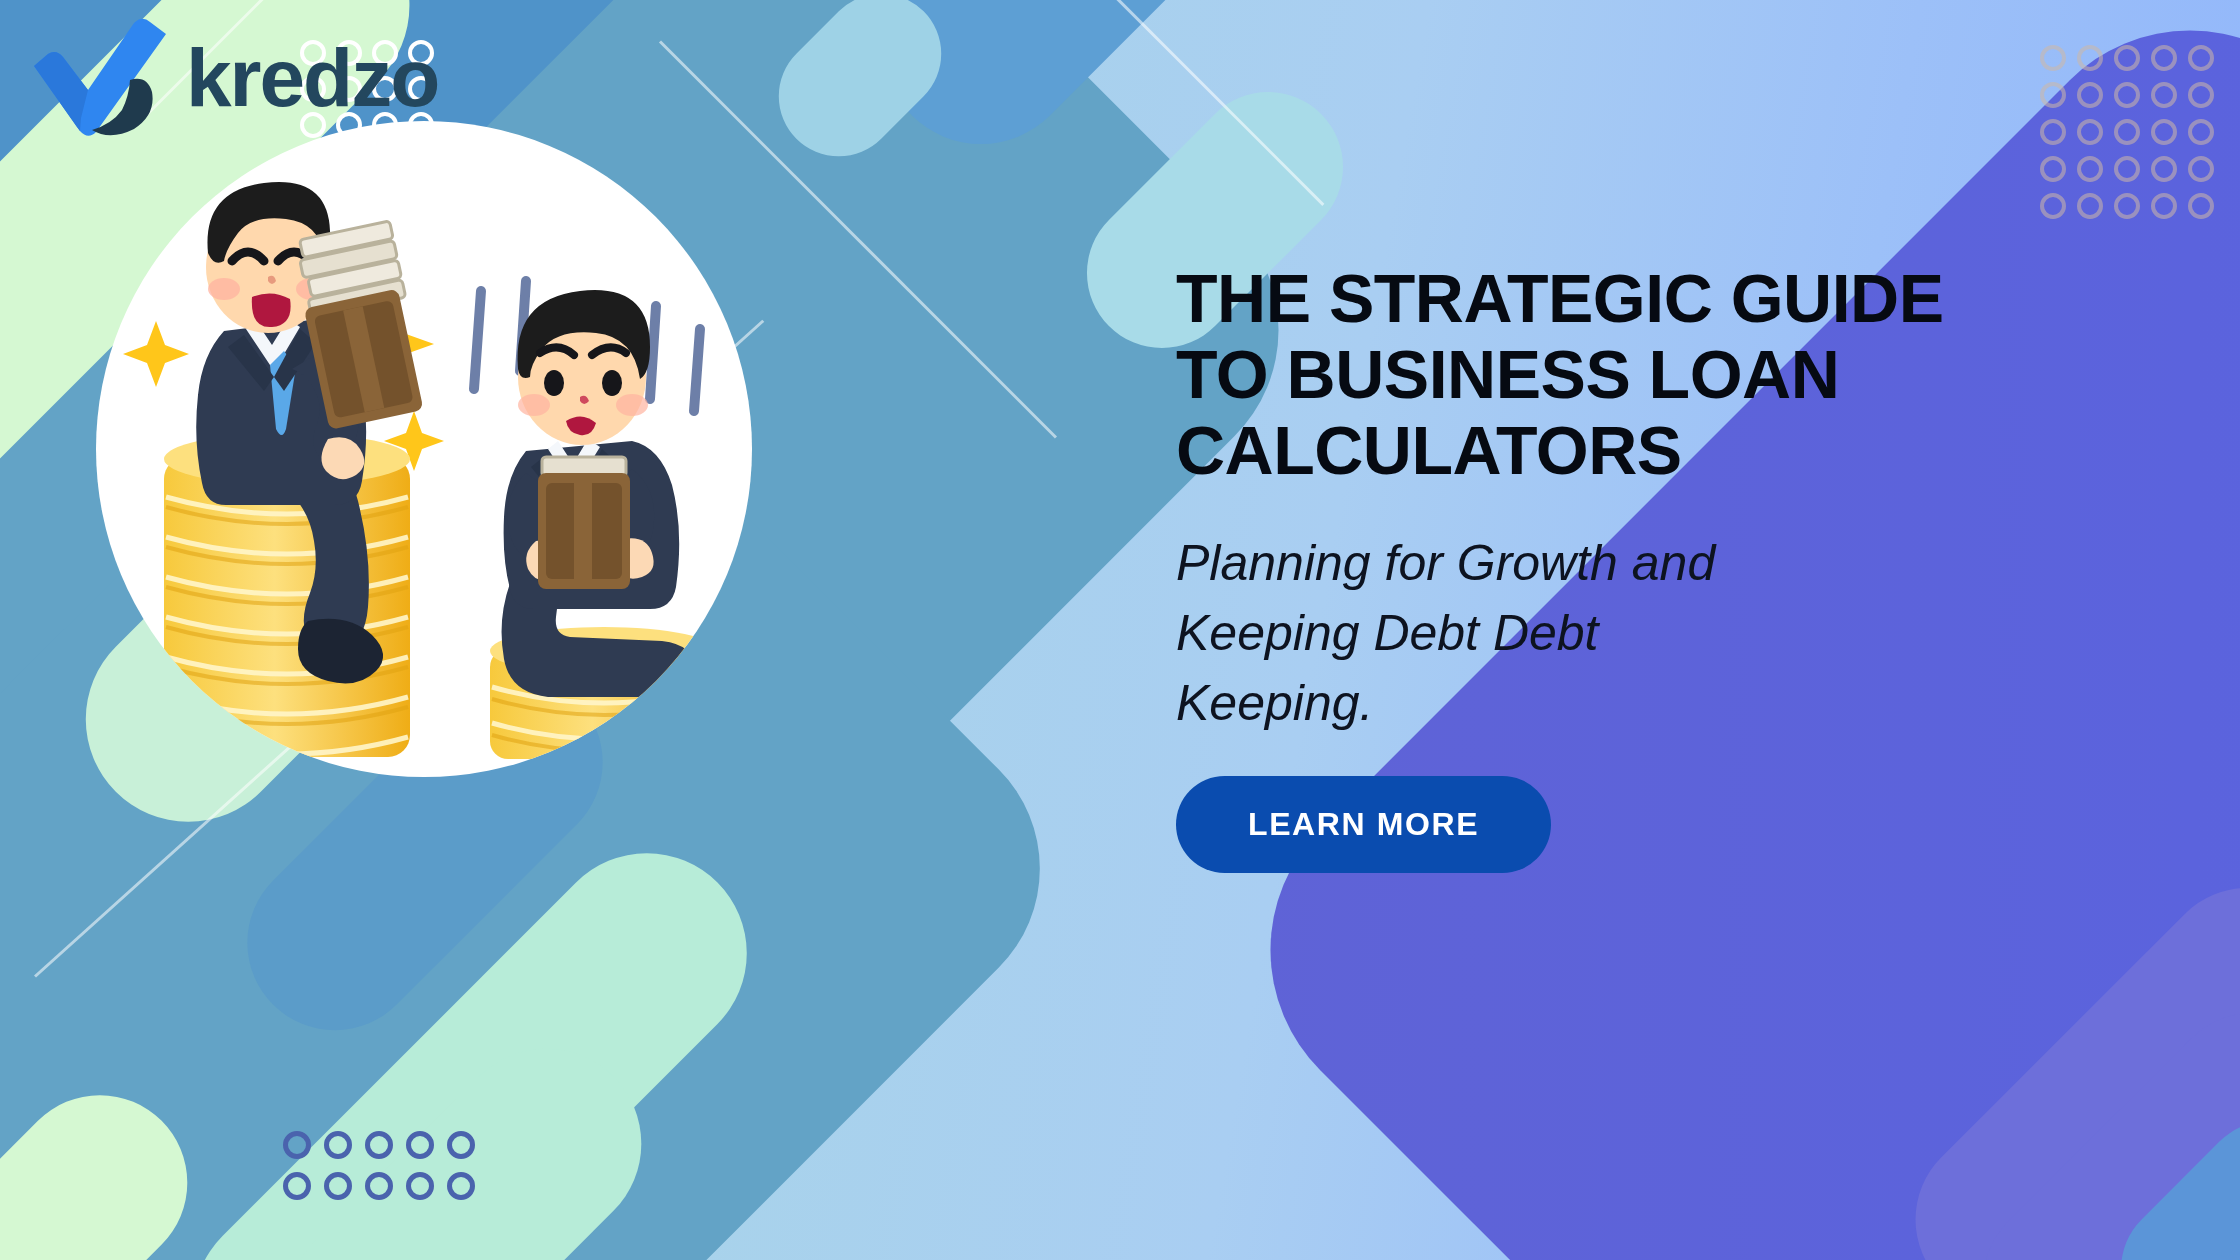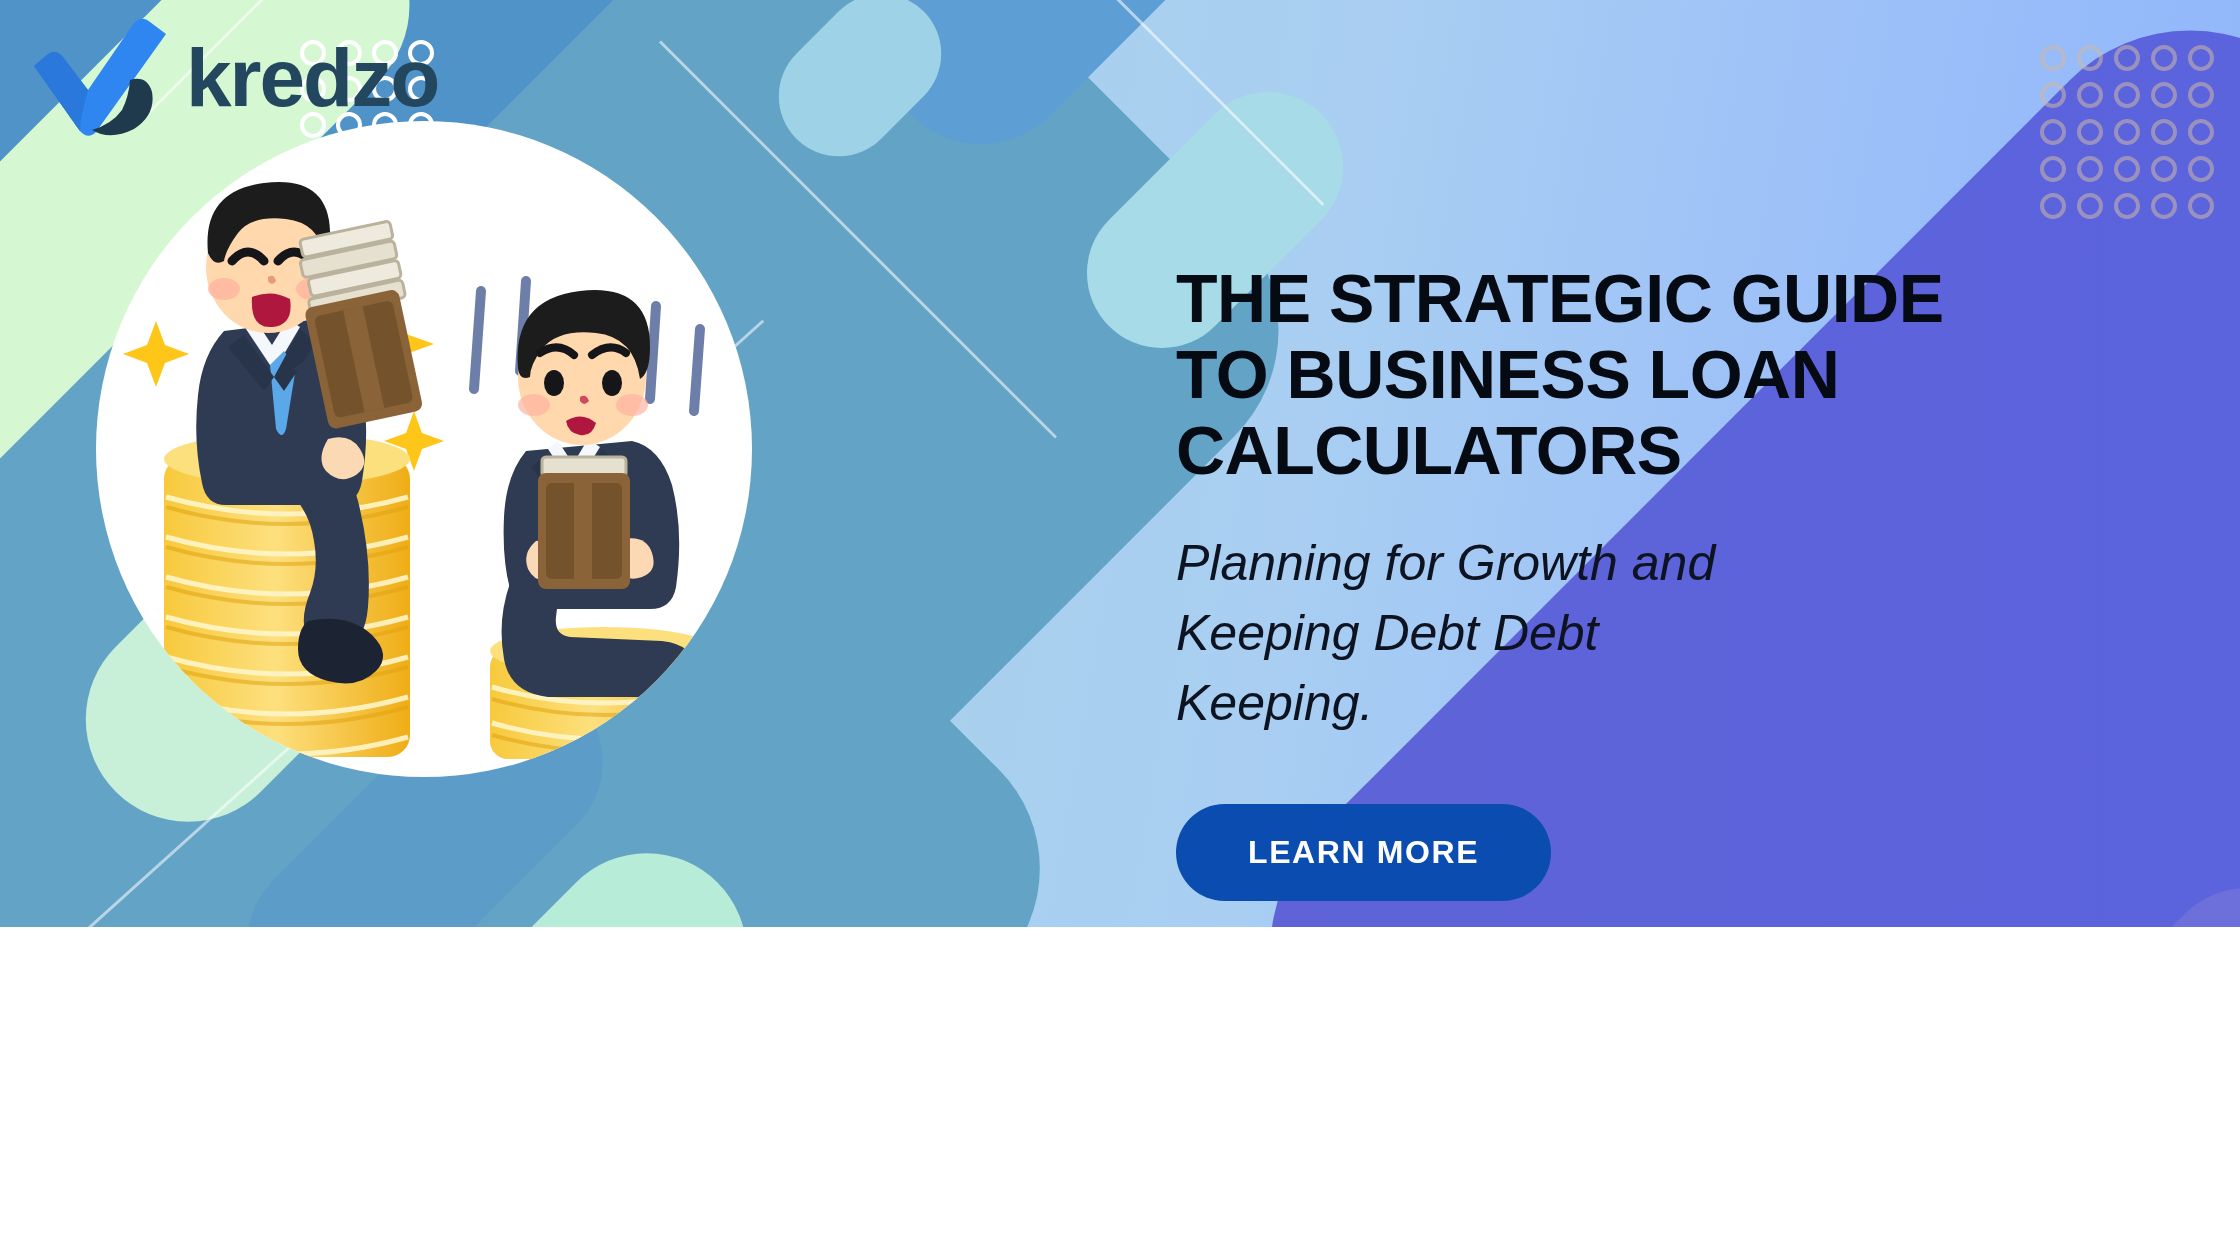--- a/index.html
+++ b/index.html
@@ -4,21 +4,21 @@
 <title>kredzo banner</title>
 <style>
   html, body {
     margin: 0;
     padding: 0;
     background: #ffffff;
   }
   #banner {
     position: relative;
     width: 2240px;
-    height: 927px;
+    height: 1260px;
     overflow: hidden;
     font-family: "Liberation Sans", sans-serif;
     background: linear-gradient(100deg,
                 #bfe8d8 0%,
                 #9ec9df 14%,
                 #a8d3ea 34%,
                 #a9cef2 58%,
                 #9cc0f8 78%,
                 #8fb4fb 100%);
   }
@@ -259,21 +259,21 @@
     margin: 40px 0 0 0;
     font-size: 50px;
     font-weight: 300;
     color: #0d1320;
     line-height: 1.4;
     max-width: 880px;
     font-style: italic;
   }
   #cta {
     display: inline-block;
-    margin-top: 66px;
+    margin-top: 38px;
     padding: 30px 72px;
     background: #0a4caf;
     color: #ffffff;
     font-size: 32px;
     font-weight: bold;
     letter-spacing: 1.6px;
     border: none;
     border-radius: 999px;
     cursor: pointer;
     font-family: "Liberation Sans", sans-serif;

